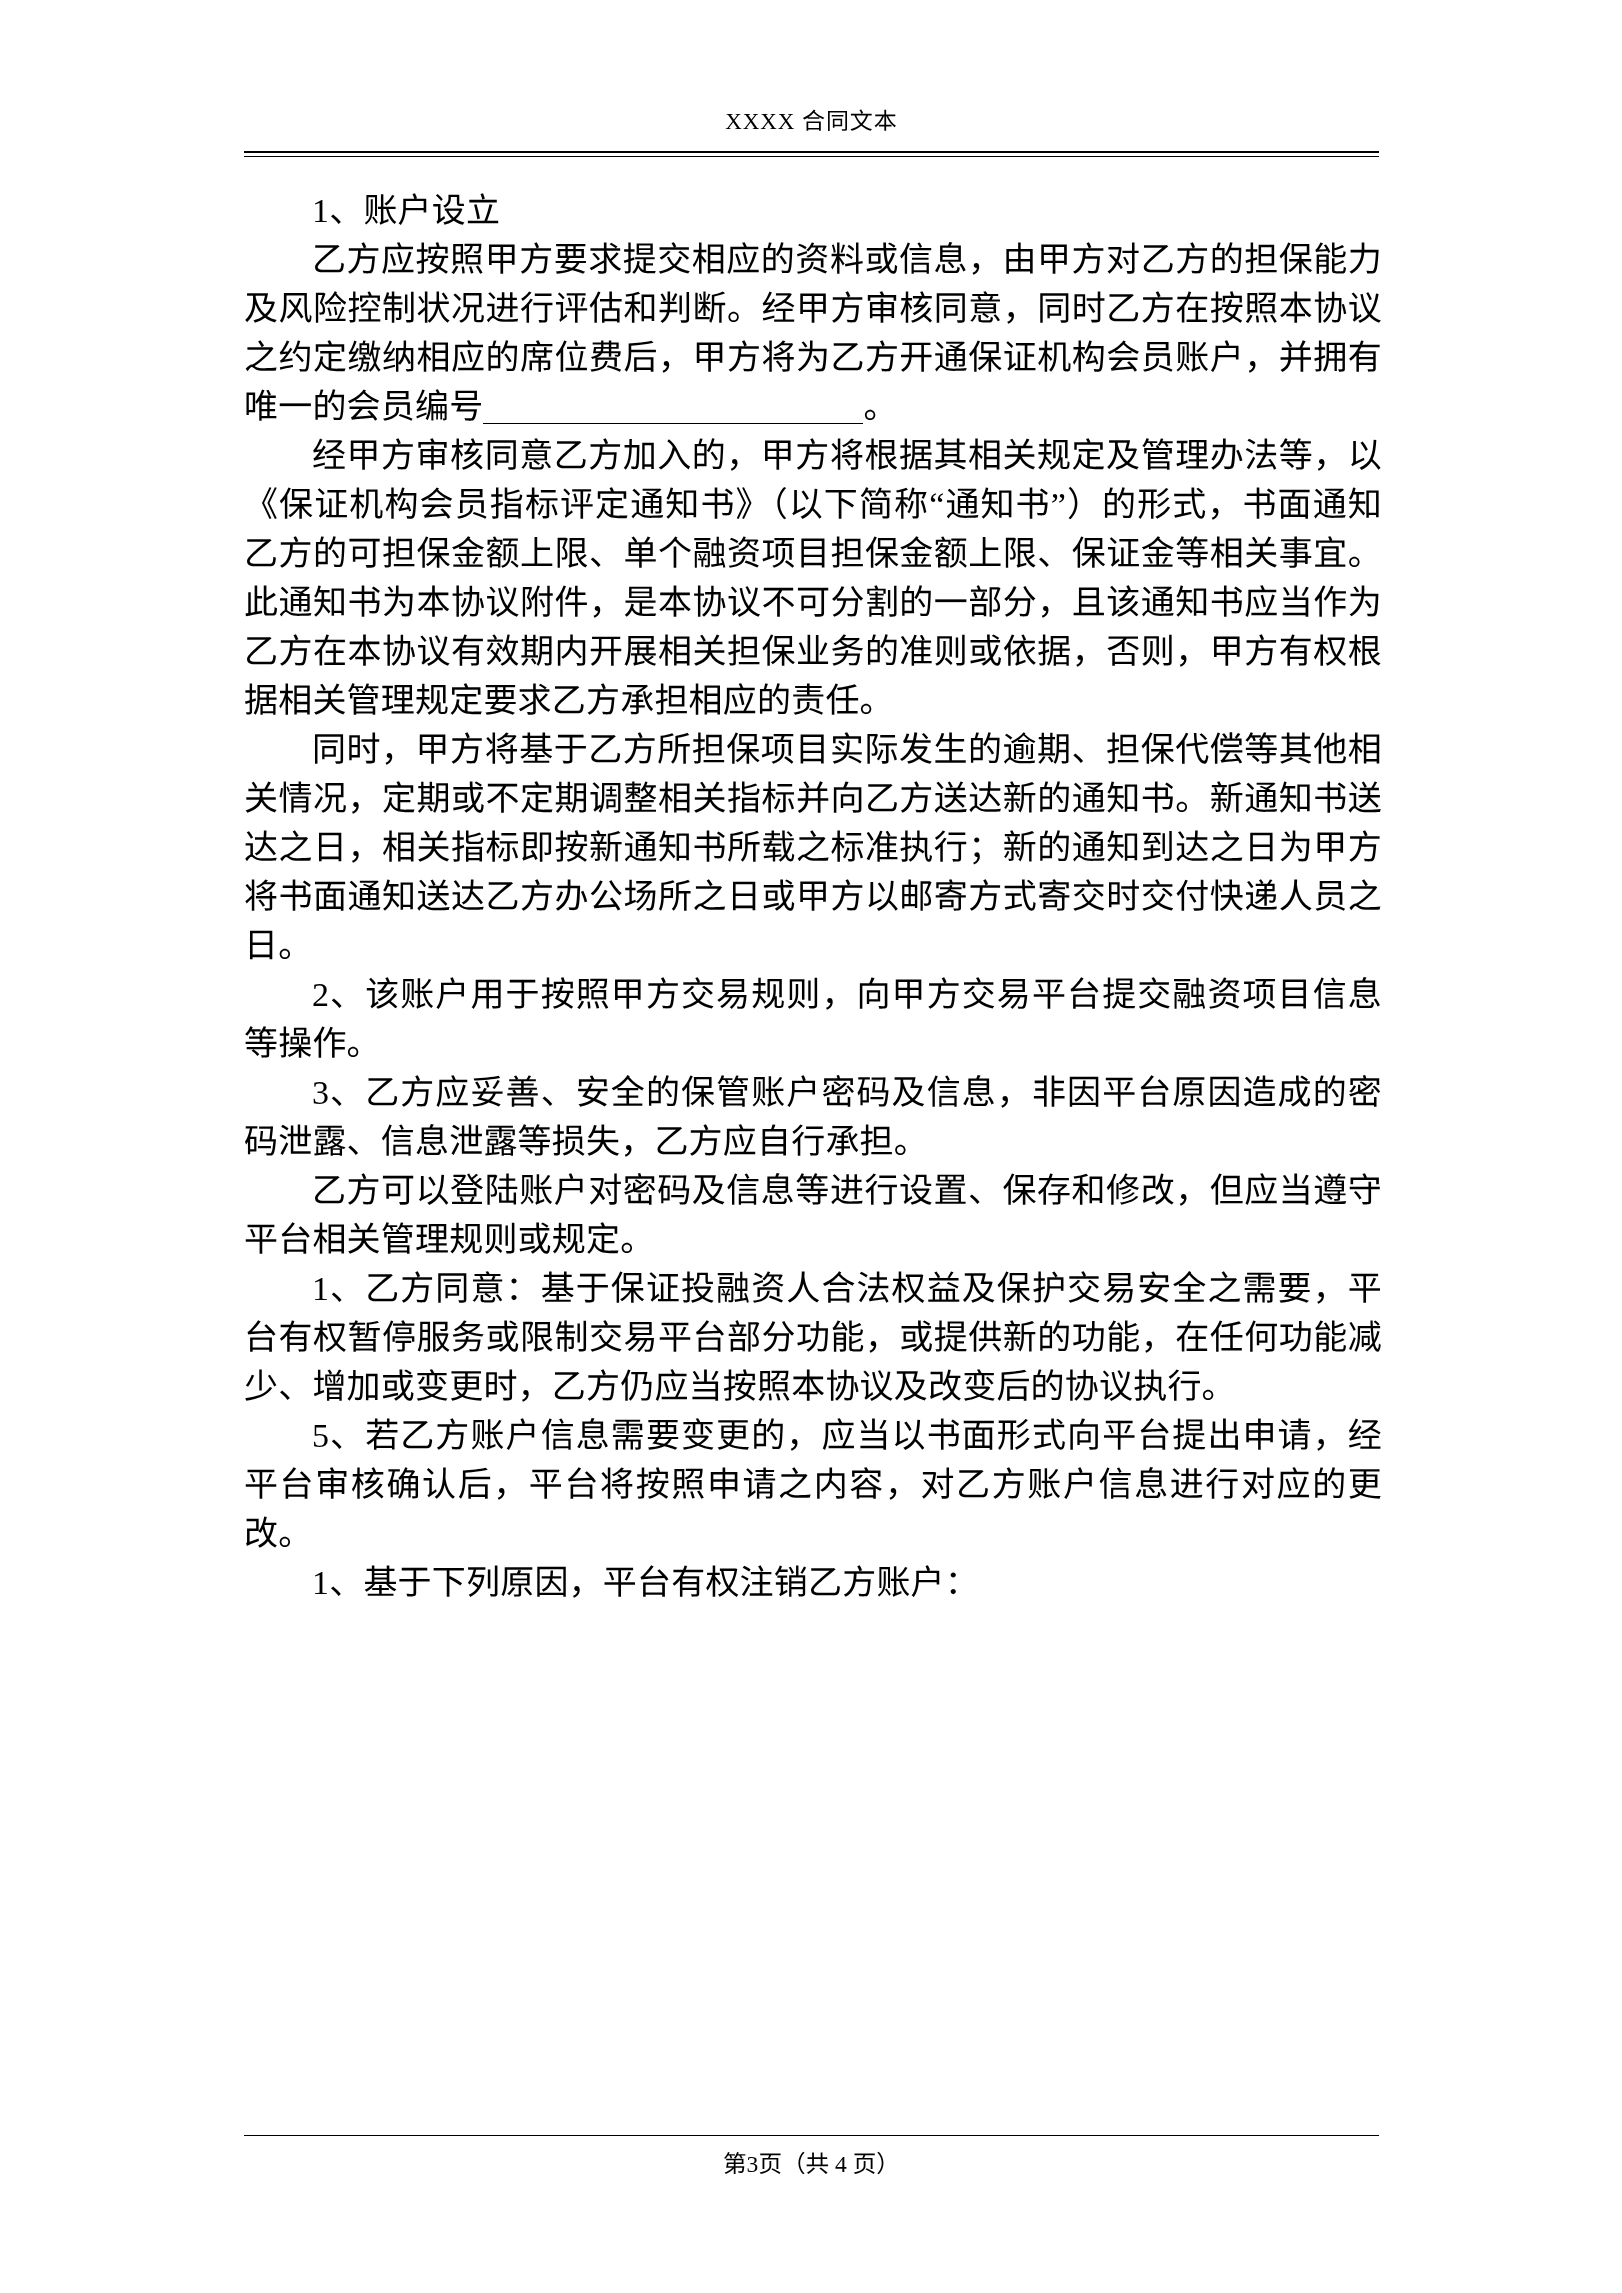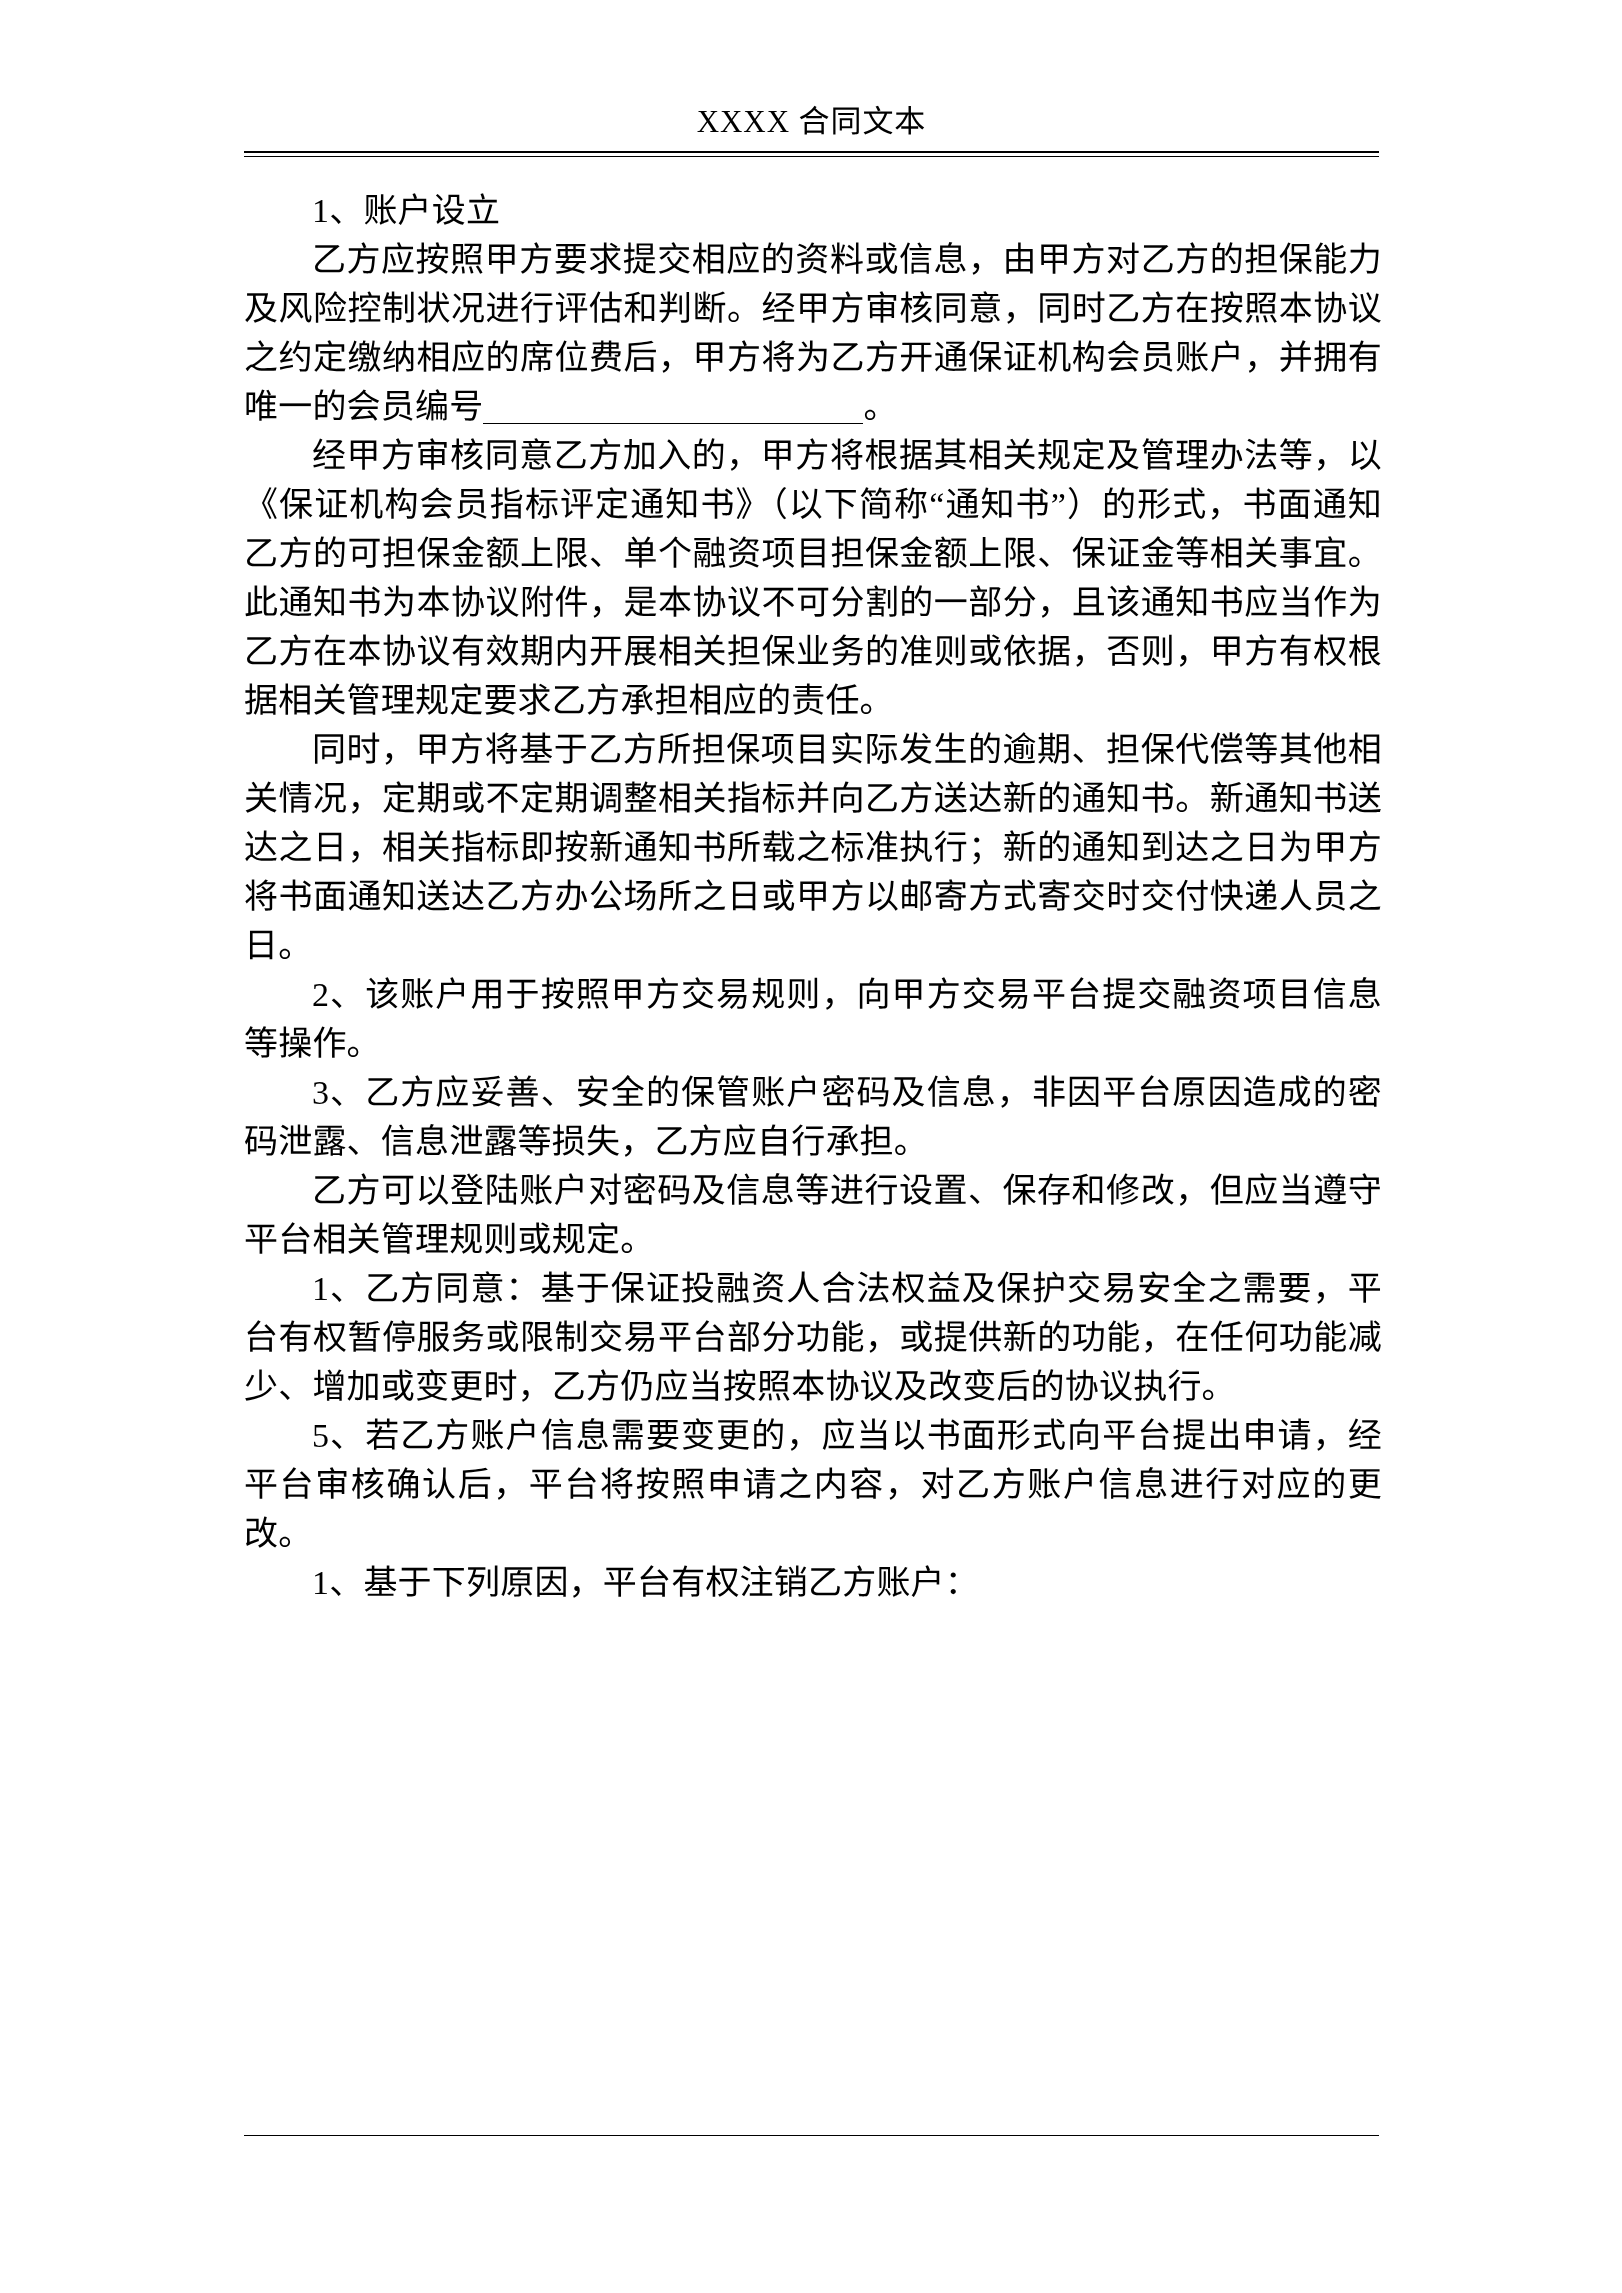--- a/index.html
+++ b/index.html
@@ -26,21 +26,21 @@
 
   
   .header {
     position: absolute;
     left: 244px;
     top: 107px;
     width: 1135px;
     text-align: center;
   }
   .header-title {
-    font-size: 31px;
+    font-size: 23px;
     letter-spacing: 0.9px;
     line-height: 29px;
     font-family: "Liberation Serif", "DejaVu Serif", serif;
     white-space: nowrap;
     text-align: center;
   }
   .header-rule {
     position: absolute;
     left: 244px;
     top: 151px;
@@ -134,15 +134,18 @@
 
     <p class="para">1、乙方同意：基于保证投融资人合法权益及保护交易安全之需要，平台有权暂停服务或限制交易平台部分功能，或提供新的功能，在任何功能减少、增加或变更时，乙方仍应当按照本协议及改变后的协议执行。</p>
 
     <p class="para">5、若乙方账户信息需要变更的，应当以书面形式向平台提出申请，经平台审核确认后，平台将按照申请之内容，对乙方账户信息进行对应的更改。</p>
 
     <p class="para">1、基于下列原因，平台有权注销乙方账户：</p>
 
   </div>
 
   <div class="footer-rule"></div>
+  <div class="footer">
+    <span class="footer-text">第3页（共 4 页）</span>
+  </div>
 
 </div>
 
 
 </body></html>

